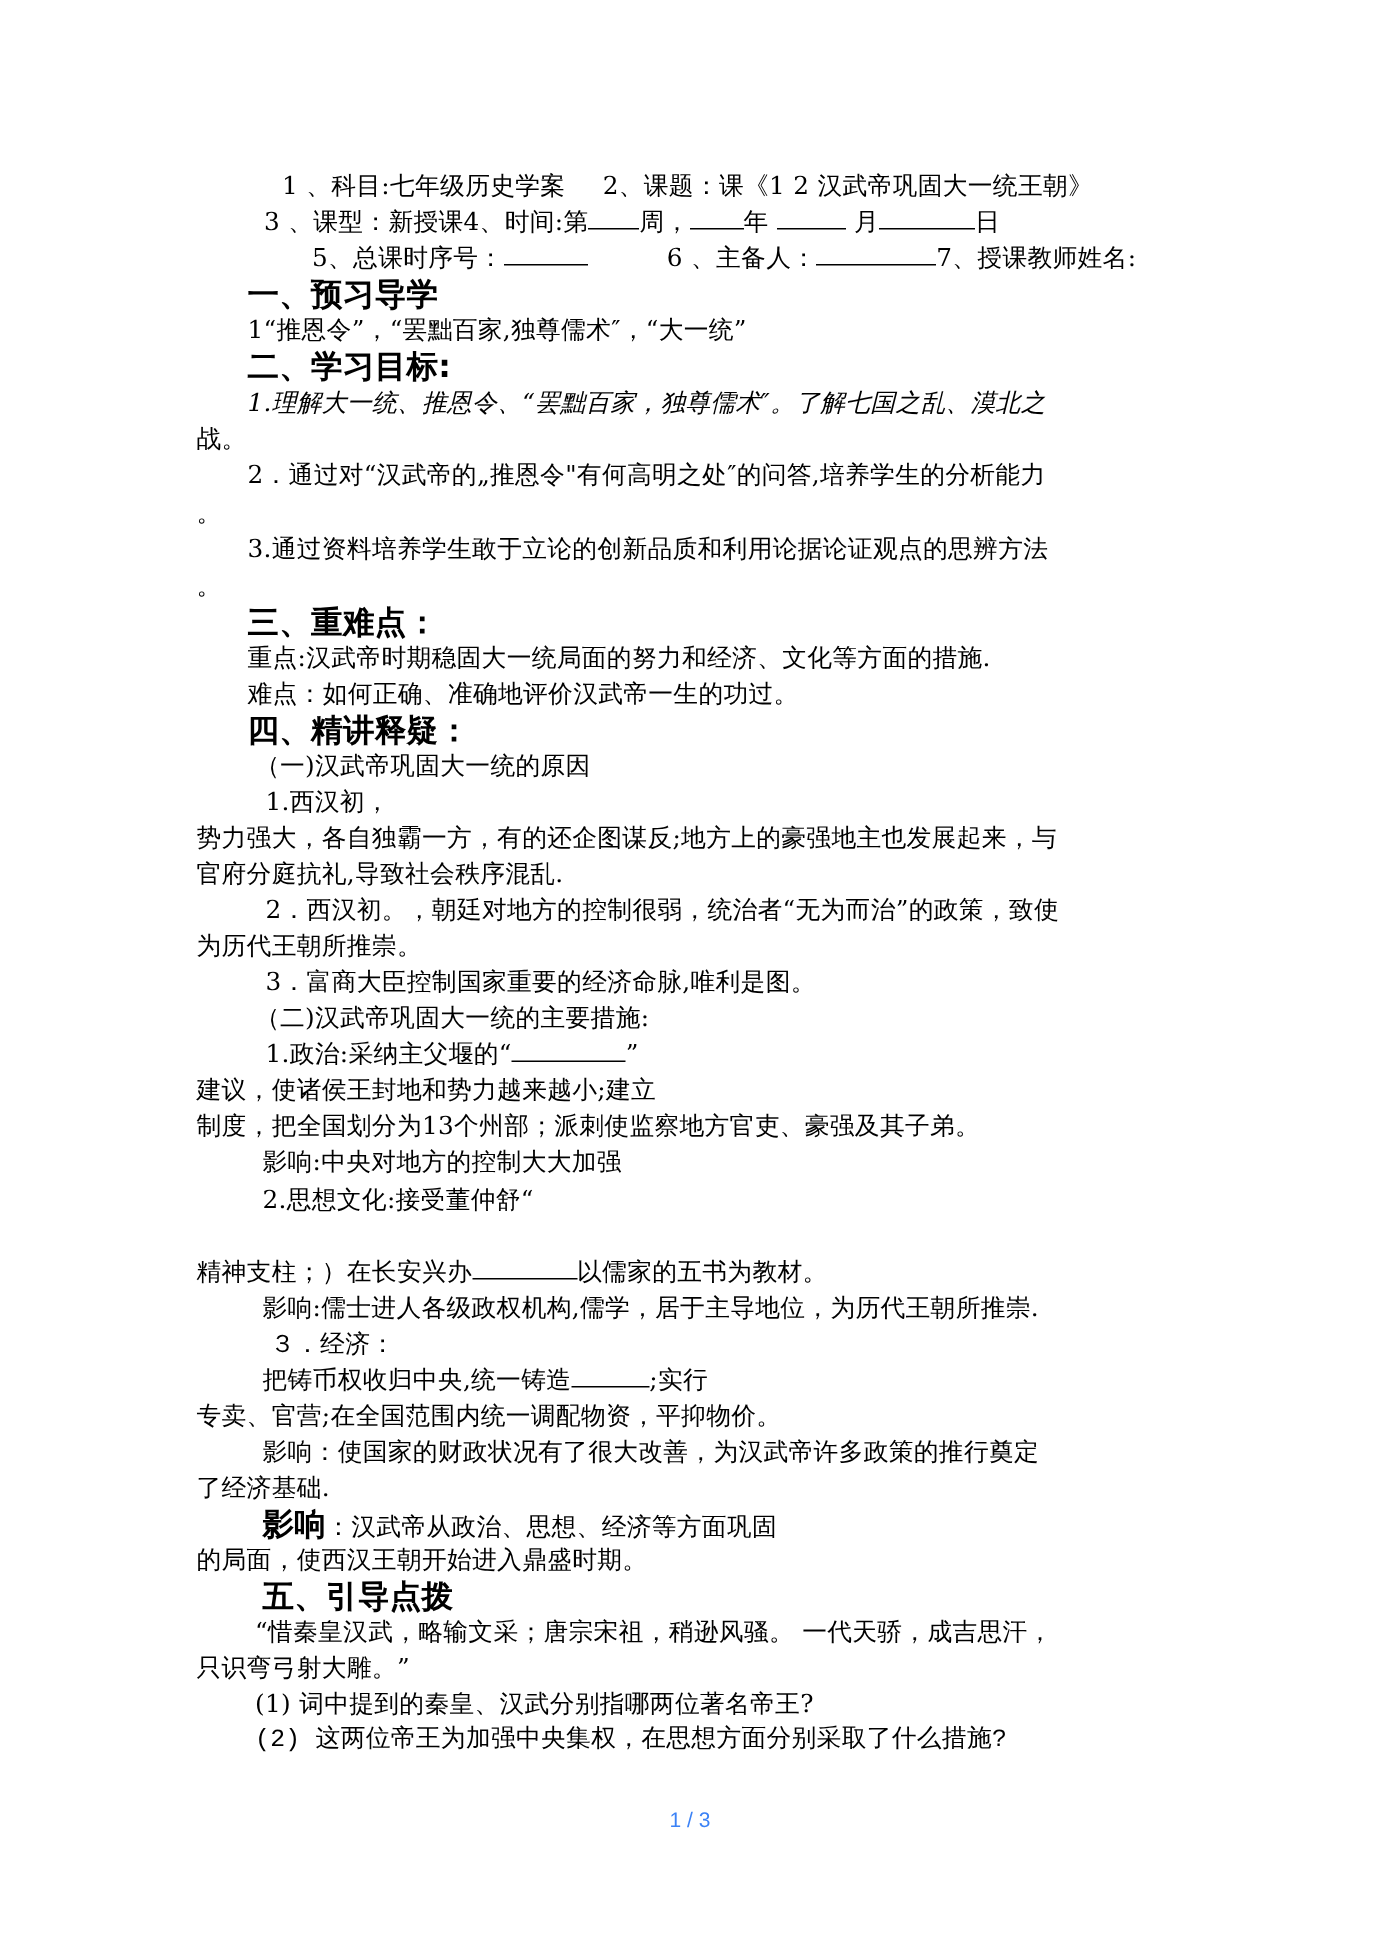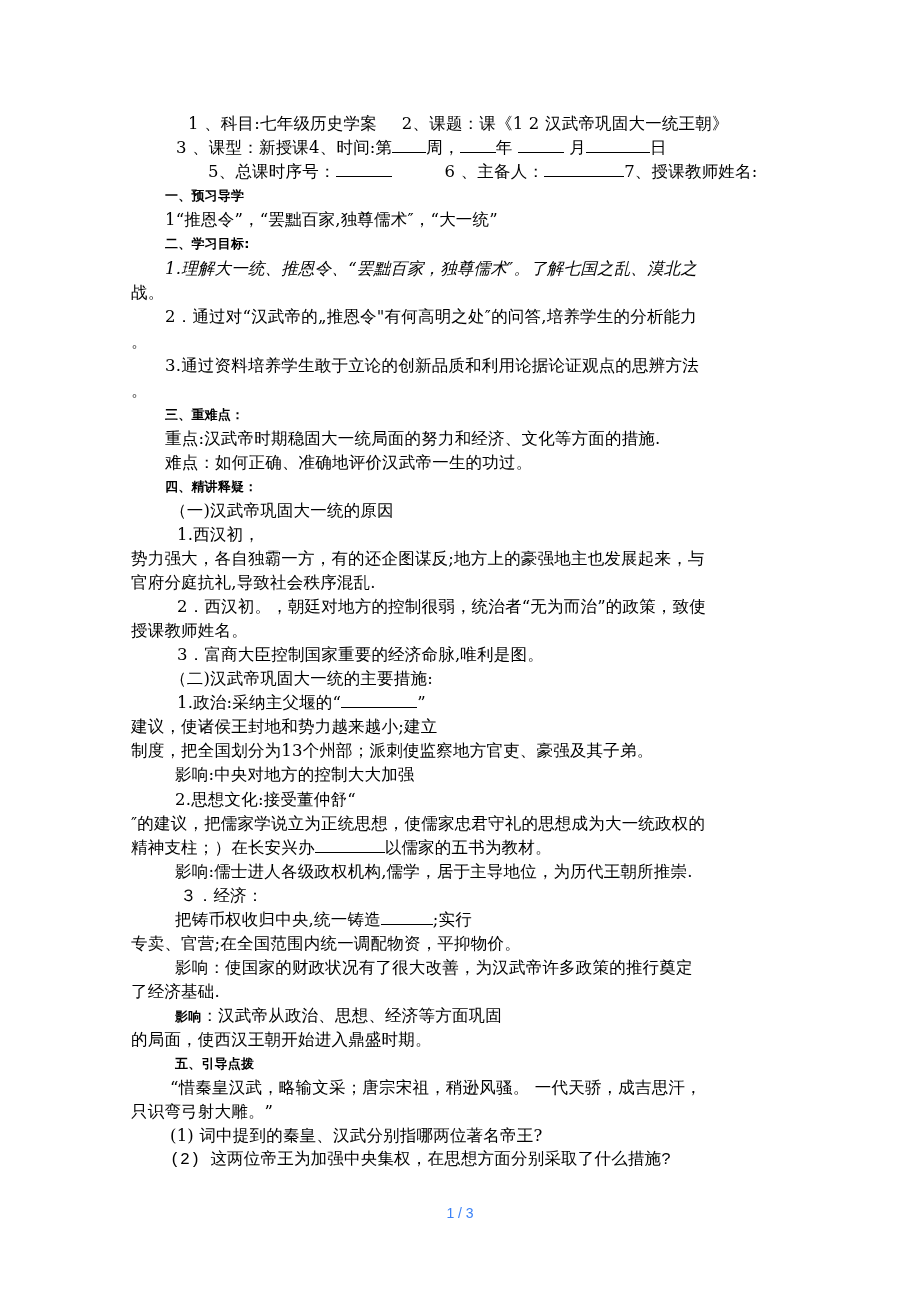--- a/index.html
+++ b/index.html
@@ -27,21 +27,21 @@
       position: absolute;
       left: 131px;
       font-size: 16.5px;
       line-height: 24px;
       white-space: nowrap;
       letter-spacing: 0.2px;
     }
     .bold {
       font-family: "DejaVu Sans", "Liberation Sans", sans-serif;
       font-weight: bold;
-      font-size: 13px;
+      font-size: 21px;
     }
     .blank {
       display: inline-block;
       border-bottom: 1px solid #000;
       height: 16px;
       vertical-align: baseline;
     }
     .footer {
       position: absolute;
       top: 1205px;
@@ -90,33 +90,32 @@
   <div class="line bold" style="top:403px;left:165px;">三、重难点：</div>
   <div class="line" style="top:427px;left:165px;">重点:汉武帝时期稳固大一统局面的努力和经济、文化等方面的措施.</div>
   <div class="line" style="top:451px;left:165px;">难点：如何正确、准确地评价汉武帝一生的功过。</div>
 
   <div class="line bold" style="top:475px;left:165px;">四、精讲释疑：</div>
   <div class="line" style="top:499px;left:170px;">（一)汉武帝巩固大一统的原因</div>
   <div class="line" style="top:523px;left:177px;">1.西汉初，</div>
   <div class="line" style="top:571px;">官府分庭抗礼,导致社会秩序混乱.</div>
   <div class="line" style="top:547px;">势力强大，各自独霸一方，有的还企图谋反;地方上的豪强地主也发展起来，与</div>
   <div class="line" style="top:595px;left:177px;">2．西汉初。，朝廷对地方的控制很弱，统治者“无为而治”的政策，致使</div>
-  <div class="line" style="top:619px;">授课教师姓名。</div>
+  <div class="line" style="top:619px;">为历代王朝所推崇。</div>
   <div class="line" style="top:643px;left:177px;">3．富商大臣控制国家重要的经济命脉,唯利是图。</div>
 
   <div class="line" style="top:667px;left:170px;">（二)汉武帝巩固大一统的主要措施:</div>
   <div class="line" style="top:691px;left:177px;">
     <span>1.政治:采纳主父堰的“</span><span class="blank" style="width:76px;"></span><span>”</span>
   </div>
   <div class="line" style="top:715px;">建议，使诸侯王封地和势力越来越小;建立</div>
   <div class="line" style="top:739px;">制度，把全国划分为13个州部；派刺使监察地方官吏、豪强及其子弟。</div>
   <div class="line" style="top:763px;left:175px;">影响:中央对地方的控制大大加强</div>
 
   <div class="line" style="top:788px;left:175px;">2.思想文化:接受董仲舒“</div>
-  <div class="line" style="top:812px;">″的建议，把儒家学说立为正统思想，使儒家忠君守礼的思想成为大一统政权的</div>
   <div class="line" style="top:836px;">
     <span>精神支柱；）在长安兴办</span><span class="blank" style="width:70px;"></span><span>以儒家的五书为教材。</span>
   </div>
   <div class="line" style="top:860px;left:175px;">影响:儒士进人各级政权机构,儒学，居于主导地位，为历代王朝所推崇.</div>
 
   <div class="line" style="top:884px;left:180px;">３．经济：</div>
   <div class="line" style="top:908px;left:175px;">
     <span>把铸币权收归中央,统一铸造</span><span class="blank" style="width:52px;"></span><span>;实行</span>
   </div>
   <div class="line" style="top:932px;">专卖、官营;在全国范围内统一调配物资，平抑物价。</div>

